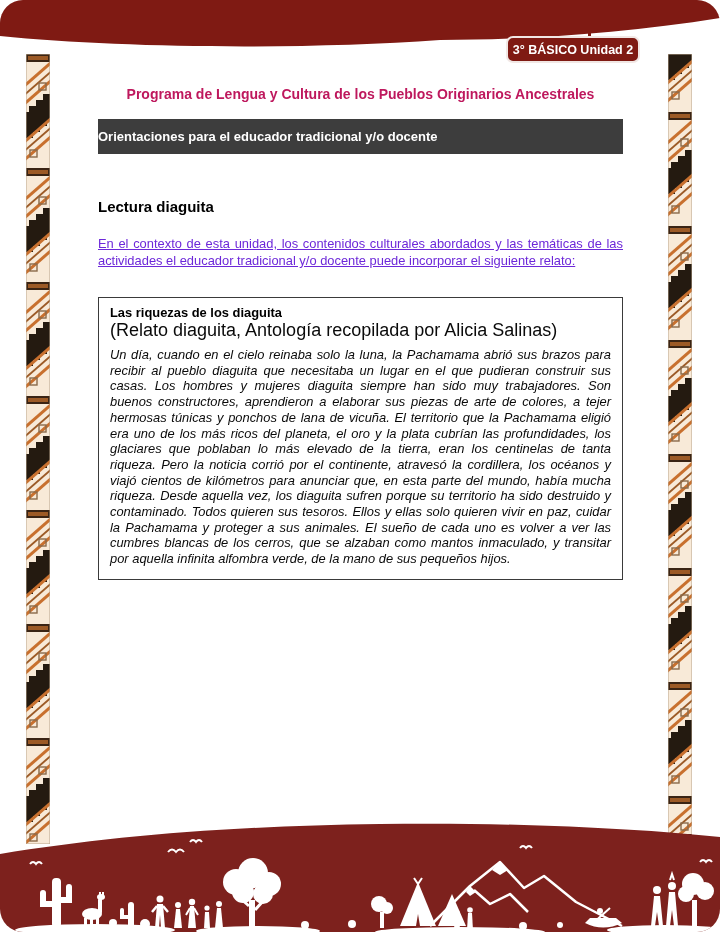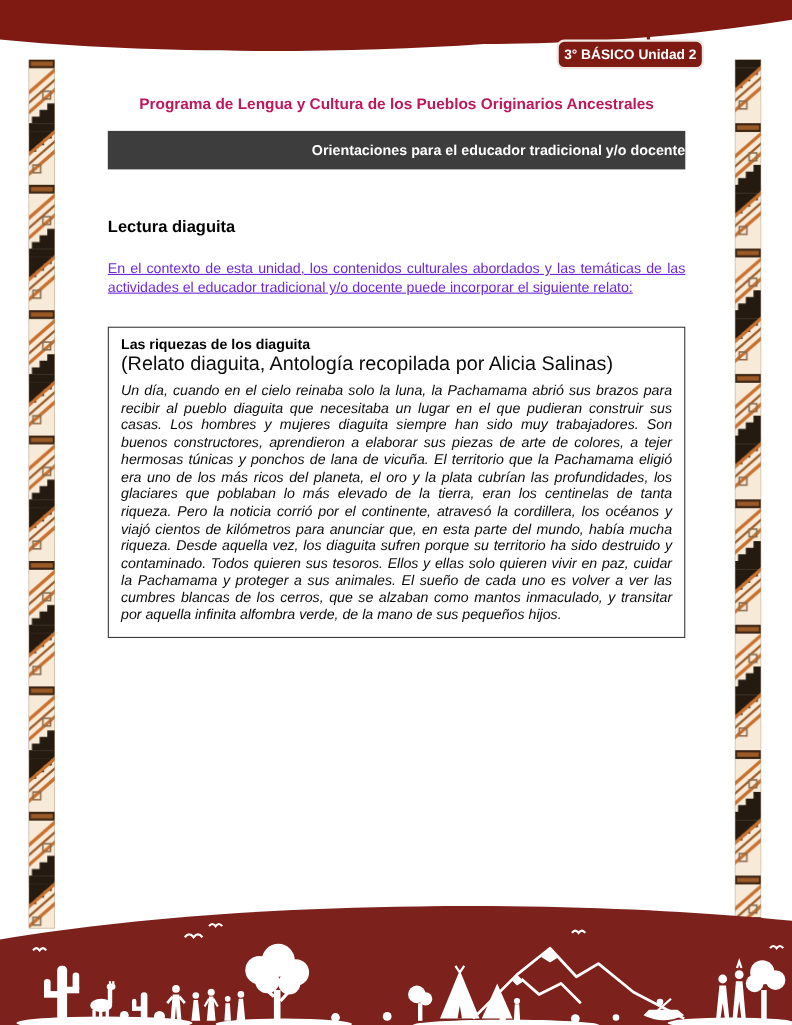--- a/index.html
+++ b/index.html
@@ -1,36 +1,36 @@
 <!DOCTYPE html>
 <html><head>
 <meta charset="utf-8">
 <style>
   html,body{margin:0;padding:0;background:#fff;}
   .page{
     position:relative;width:720px;height:932px;background:#ffffff;overflow:hidden;
-    font-family:"Liberation Sans",sans-serif;color:#111;
+    font-family:"Liberation Sans",sans-serif;color:#111;border-radius:23px;
   }
   .top-band{position:absolute;top:0;left:0;display:block;}
   .badge-connector{position:absolute;left:588px;top:22px;width:3px;height:18px;background:#7f1a13;}
   .unit-badge{
     position:absolute;left:506px;top:36px;width:130px;height:23px;
     background:#7f1a13;border:2px solid #f1e7e4;border-radius:7px;
     display:flex;align-items:center;justify-content:center;
     color:#ffffff;font-size:12.5px;font-weight:bold;white-space:nowrap;
   }
   .ornament{position:absolute;top:54px;display:block;}
   .ornament-left{left:26px;}
   .ornament-right{left:668px;}
   .content{position:absolute;left:98px;top:86px;width:525px;}
   .title1,.title2{margin:0;text-align:center;font-size:14px;font-weight:bold;color:#be185d;}
   .title2{margin-top:15px;}
   .banner{
     margin-top:17px;background:#3d3d3d;height:35px;
-    display:flex;align-items:center;justify-content:flex-end;
+    display:flex;align-items:center;justify-content:flex-start;
     color:#ffffff;font-size:13px;font-weight:bold;
   }
   .section-heading{margin:44px 0 0 0;font-size:15px;font-weight:bold;color:#000;}
   .intro{margin:20px 0 0 0;font-size:12.9px;line-height:17px;text-align:justify;color:#6d28d9;text-decoration:underline;}
   .reading-box{margin-top:28px;border:1.6px solid #3a3a3a;padding:7px 11px 12px 11px;}
   .rb-title{margin:0;font-size:12.9px;font-weight:bold;line-height:16.5px;color:#000;}
   .rb-attr{margin:0;font-size:18px;line-height:16.5px;color:#0a0a0a;}
   .rb-body{margin:9px 0 0 0;font-size:12.9px;line-height:15.7px;text-align:justify;color:#0a0a0a;font-style:italic;}
   .footer-art{position:absolute;left:0;bottom:0;display:block;}
 </style>

